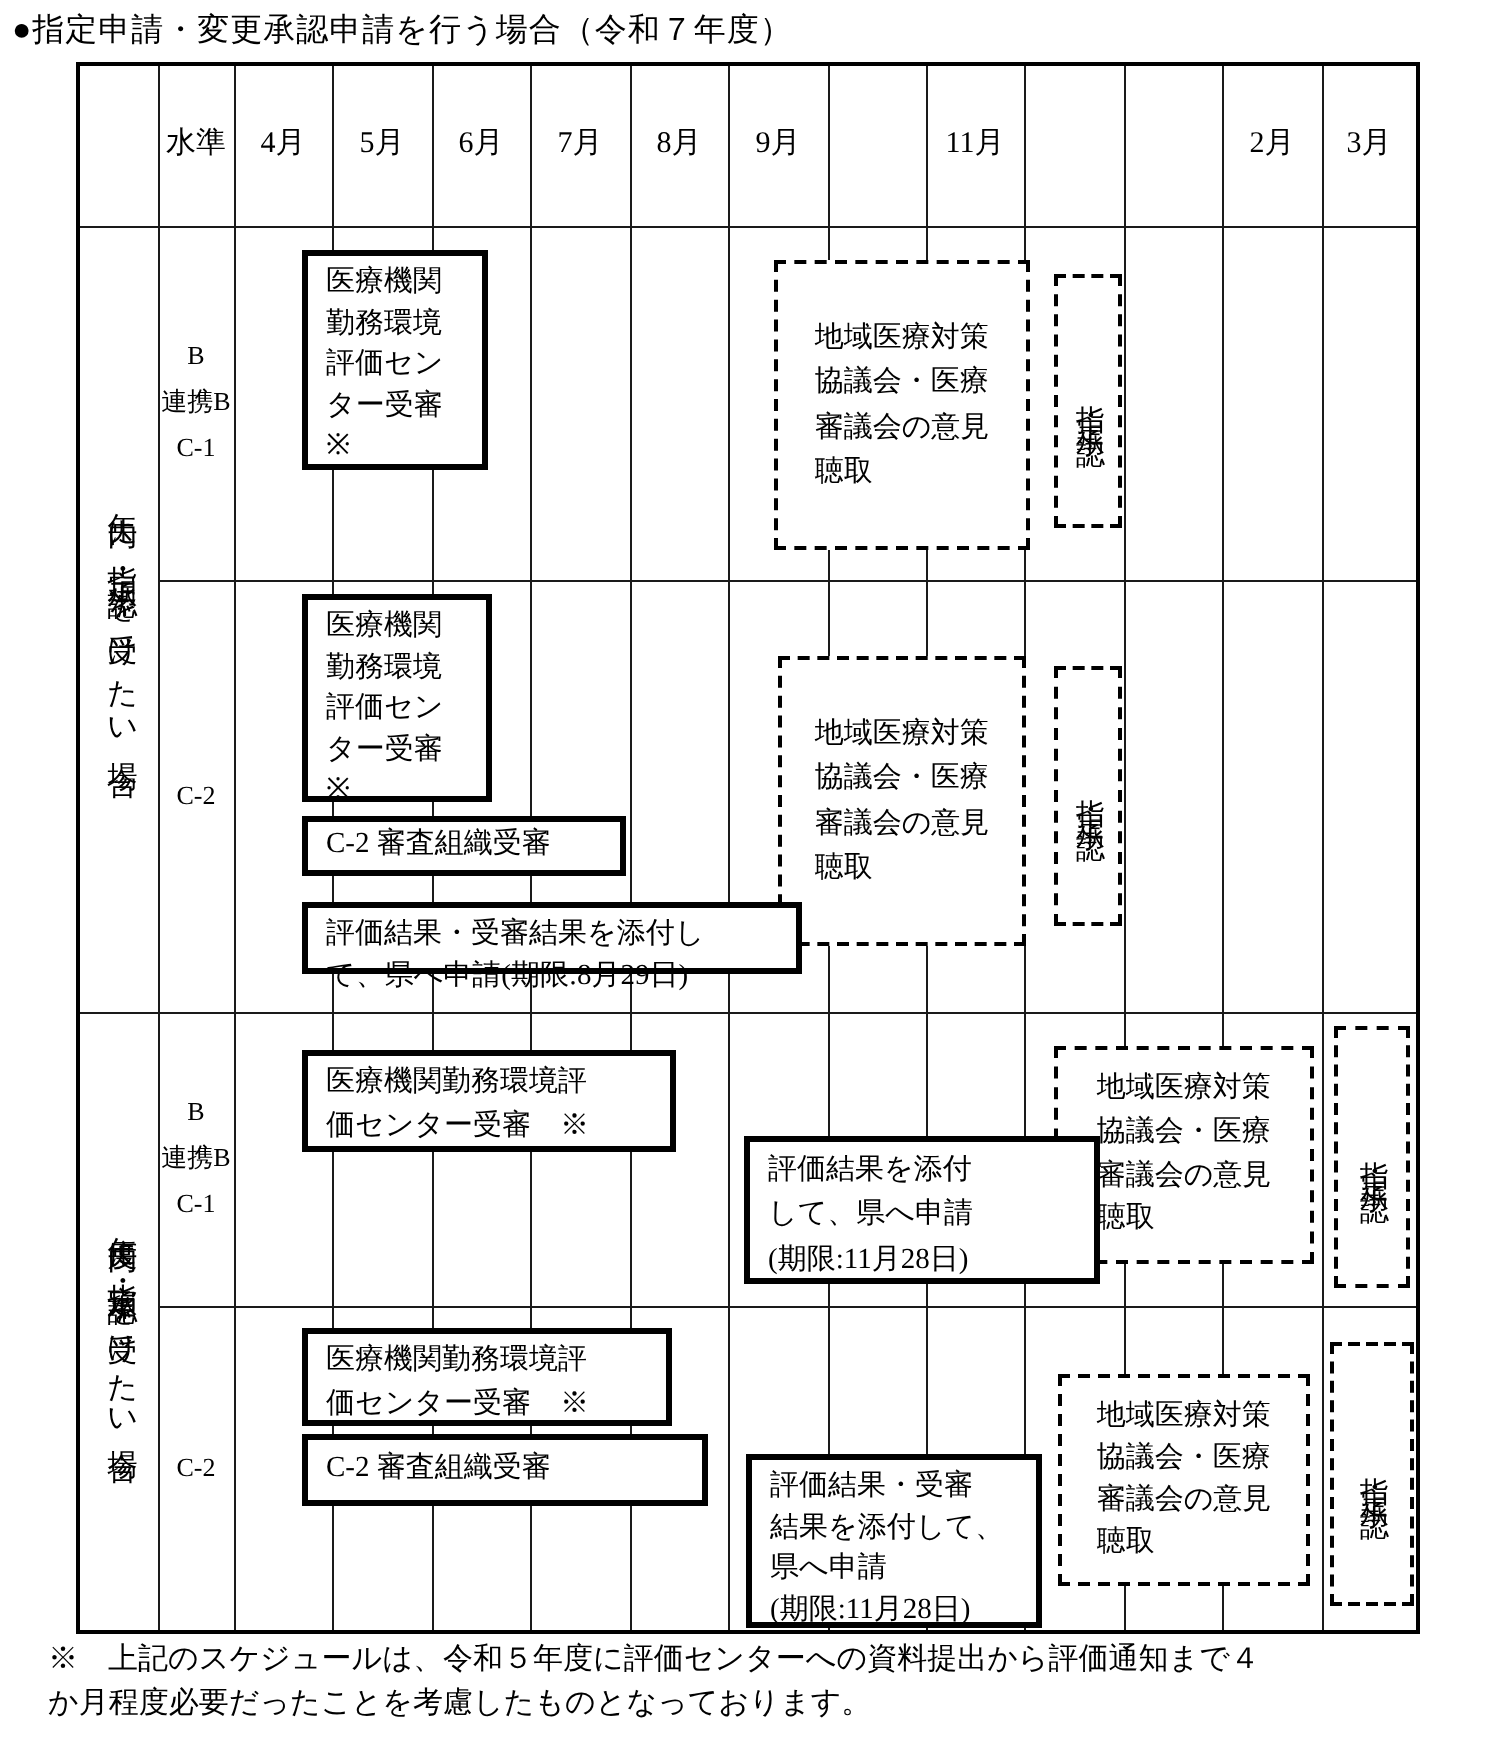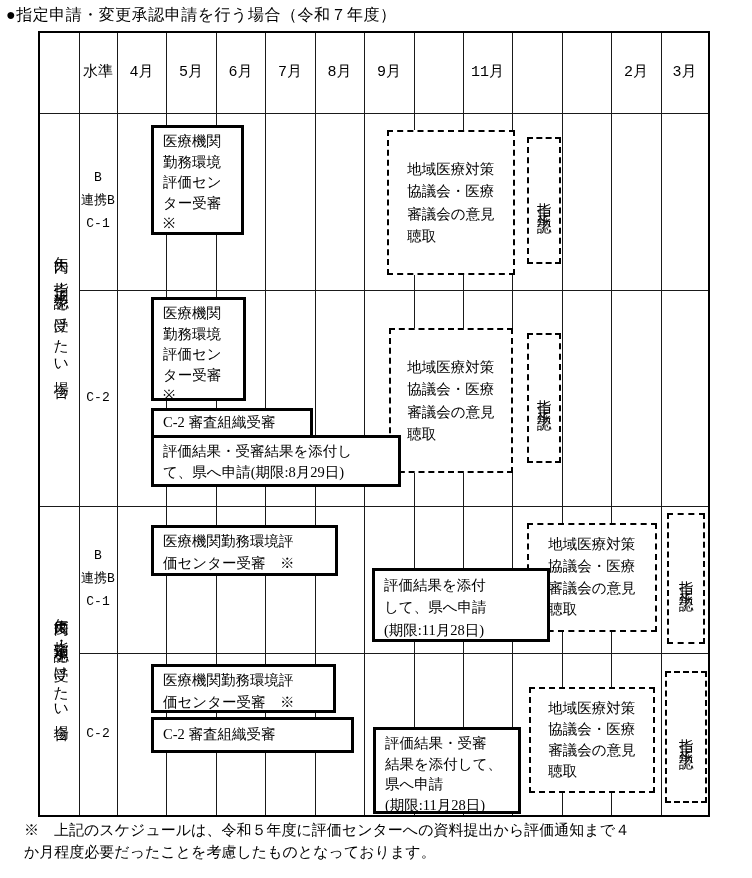--- a/index.html
+++ b/index.html
@@ -4,21 +4,21 @@
 <style>
   html,body{margin:0;padding:0;background:#fff;}
   body{width:752px;height:878px;position:relative;overflow:hidden;
        font-family:"Liberation Serif","DejaVu Serif",serif;color:#000;}
   .abs{position:absolute;}
   .title{left:6px;top:5px;font-size:16px;font-weight:normal;letter-spacing:.5px;white-space:nowrap;}
   .frame{left:38px;top:31px;width:672px;height:786px;border:2px solid #000;box-sizing:border-box;}
   .vline{position:absolute;top:0;width:1px;height:782px;background:#1a1a1a;}
   .hline{position:absolute;height:1px;background:#1a1a1a;}
   .cell{position:absolute;display:flex;align-items:center;justify-content:center;
-        font-size:15px;text-align:center;white-space:pre-line;line-height:1.7;font-family:Liberation Mono, monospace;}
+        font-size:15px;text-align:center;white-space:pre-line;line-height:1.7;}
   .lvl{font-size:13px;line-height:1.75;}
   .vtext{writing-mode:vertical-rl;text-orientation:upright;letter-spacing:3px;}
   .vtext2{writing-mode:vertical-rl;text-orientation:upright;letter-spacing:1.5px;}
   .sbox{position:absolute;border:3px solid #000;background:#fff;box-sizing:border-box;
         font-size:14.5px;white-space:pre-line;padding:3px 3px 0 9px;line-height:1.5;z-index:3;}
   .dbox{position:absolute;border:2px dashed #000;background:#fff;box-sizing:border-box;
         font-size:14.5px;white-space:pre-line;display:flex;align-items:center;justify-content:center;
         line-height:1.55;z-index:2;text-align:left;}
   .dbox.appr{writing-mode:vertical-rl;text-orientation:upright;letter-spacing:4px;text-align:center;}
   .foot{left:24px;top:820px;width:716px;font-size:15px;line-height:1.45;white-space:pre-line;}
@@ -82,21 +82,21 @@
 審議会の意見
 聴取</div>
   <div class="dbox appr" style="left:487px;top:104px;width:34px;height:127px">指定・承認</div>
 
   <div class="sbox" style="left:111px;top:264px;width:95px;height:104px;line-height:1.42">医療機関
 勤務環境
 評価セン
 ター受審
 ※</div>
   <div class="sbox" style="left:111px;top:375px;width:162px;height:30px;padding-top:1px">C-2 審査組織受審</div>
-  <div class="sbox" style="left:111px;top:402px;width:250px;height:52px;line-height:1.45">評価結果・受審結果を添付し
+  <div class="sbox" style="left:111px;top:418px;width:250px;height:36px;line-height:1.45">評価結果・受審結果を添付し
 て、県へ申請(期限:8月29日)</div>
   <div class="dbox" style="left:349px;top:295px;width:124px;height:145px">地域医療対策
 協議会・医療
 審議会の意見
 聴取</div>
   <div class="dbox appr" style="left:487px;top:300px;width:34px;height:130px">指定・承認</div>
 
   <div class="sbox" style="left:111px;top:492px;width:187px;height:51px;line-height:1.5">医療機関勤務環境評
 価センター受審　※</div>
   <div class="sbox" style="left:332px;top:535px;width:178px;height:74px;line-height:1.55">評価結果を添付

